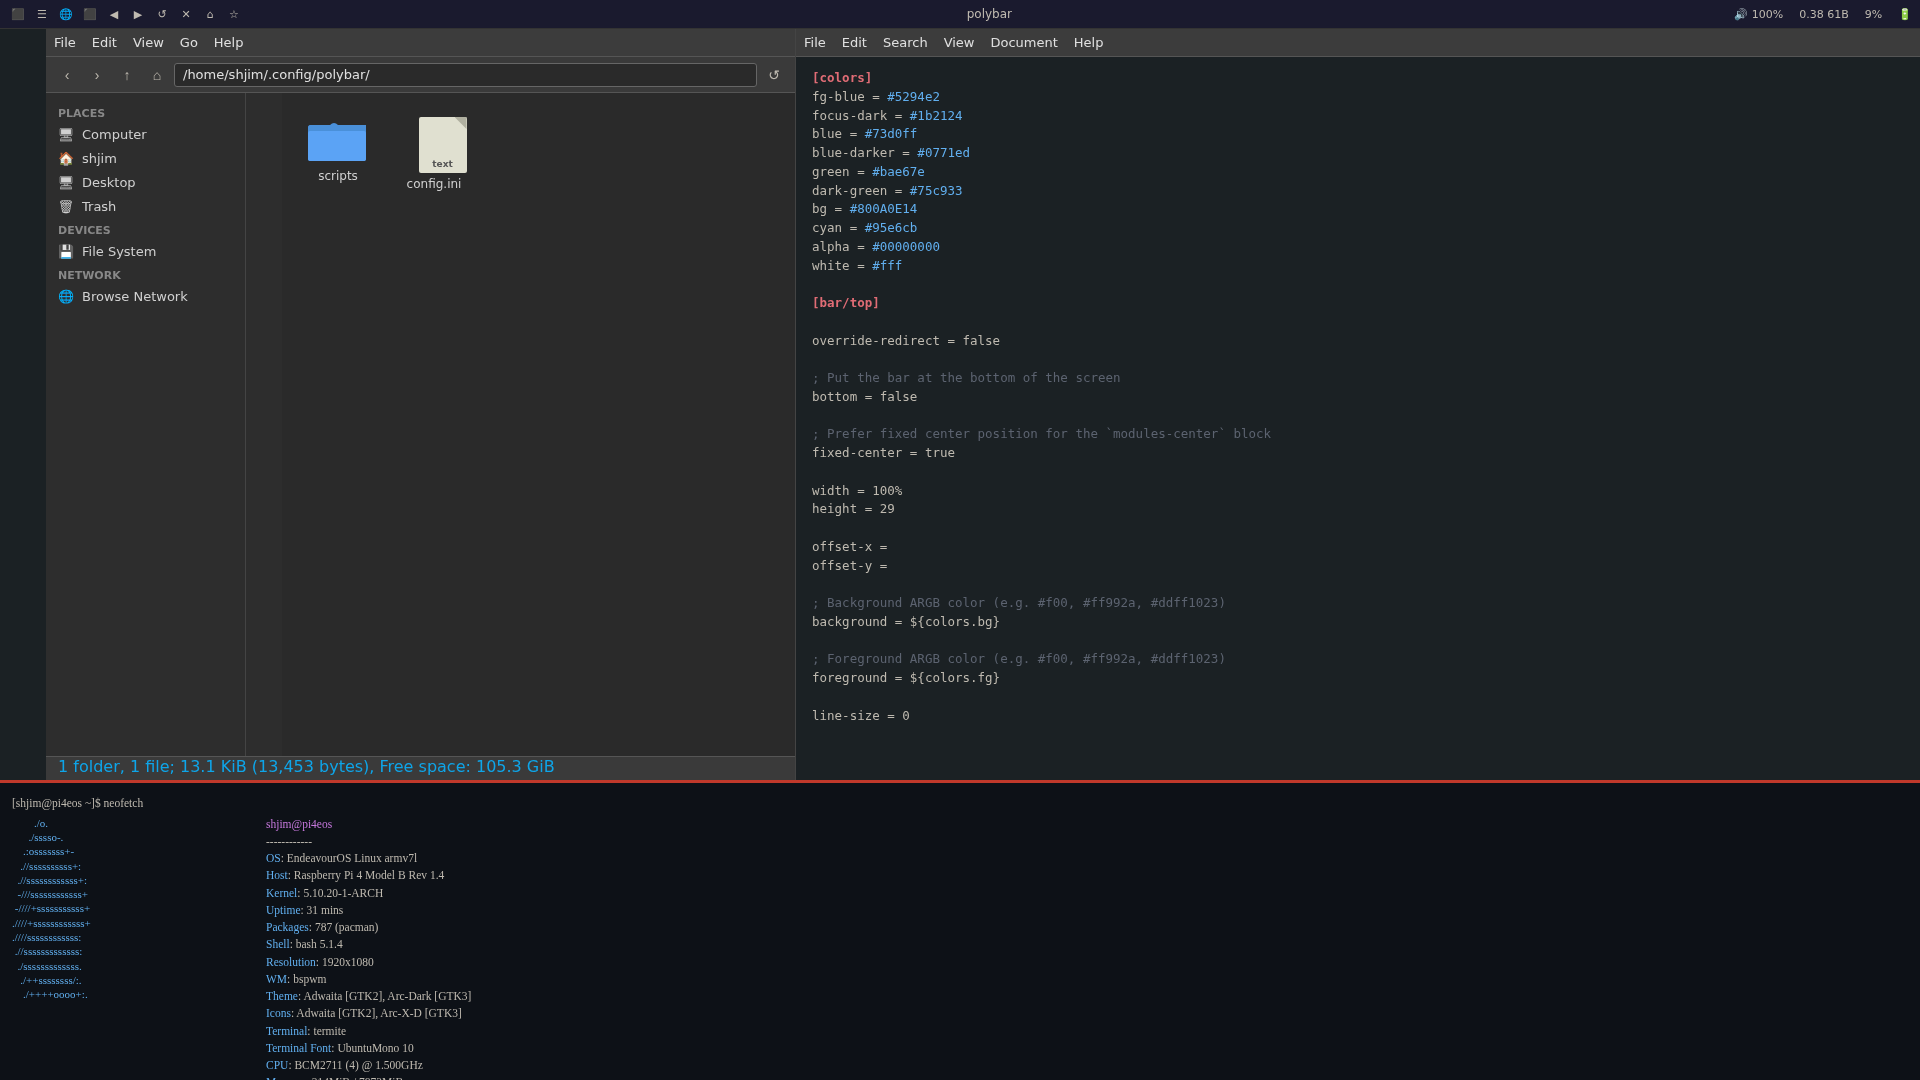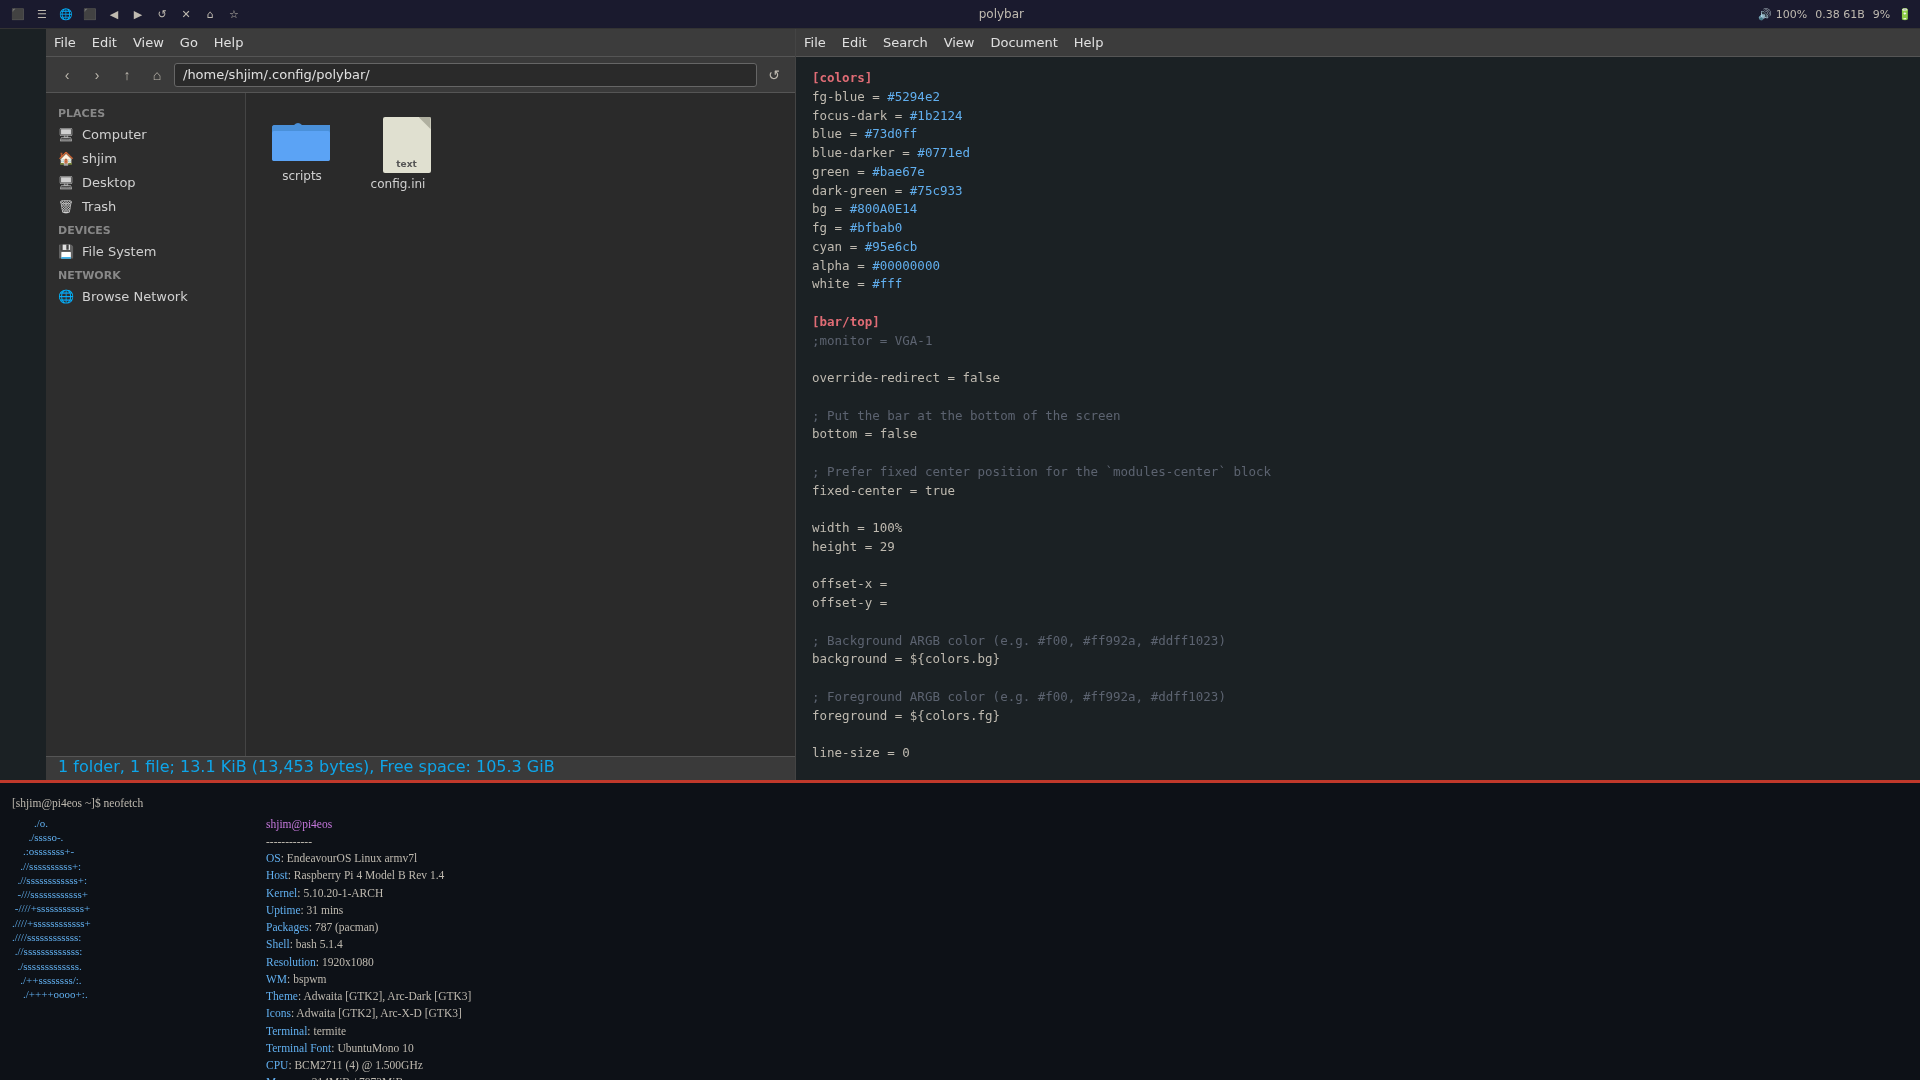--- a/index.html
+++ b/index.html
@@ -40,21 +40,21 @@
       font-size: 11px;
       cursor: pointer;
     }
     .polybar-center {
       color: #bfbab0;
       font-size: 12px;
     }
     .polybar-right {
       display: flex;
       align-items: center;
-      gap: 8px;
+      gap: 16px;
       color: #bfbab0;
       font-size: 11px;
     }
 
     
     .main-area {
       flex: 1;
       display: flex;
       flex-direction: row;
       overflow: hidden;
@@ -121,20 +121,21 @@
       padding: 0 8px;
       display: flex;
       align-items: center;
     }
 
     
     .fm-body {
       flex: 1;
       display: flex;
       overflow: hidden;
+      gap: 36px;
     }
 
     
     .fm-sidebar {
       width: 200px;
       background: #2d2d2d;
       padding: 8px 0;
       border-right: 1px solid #444;
       overflow-y: auto;
     }
@@ -456,27 +457,25 @@
 
     <div class="editor-content">
       <div><span class="section">[colors]</span></div>
       <div>fg-blue = <span class="special-val">#5294e2</span></div>
       <div>focus-dark = <span class="special-val">#1b2124</span></div>
       <div>blue = <span class="special-val">#73d0ff</span></div>
       <div>blue-darker = <span class="special-val">#0771ed</span></div>
       <div>green = <span class="special-val">#bae67e</span></div>
       <div>dark-green = <span class="special-val">#75c933</span></div>
       <div>bg = <span class="special-val">#800A0E14</span></div>
-      <div>fg = <span class="special-val">#bfbab0</span></div>
       <div>cyan = <span class="special-val">#95e6cb</span></div>
       <div>alpha = <span class="special-val">#00000000</span></div>
       <div>white = <span class="special-val">#fff</span></div>
       <div>&nbsp;</div>
       <div><span class="section">[bar/top]</span></div>
-      <div><span class="comment">;monitor = VGA-1</span></div>
       <div>&nbsp;</div>
       <div>override-redirect = false</div>
       <div>&nbsp;</div>
       <div><span class="comment">; Put the bar at the bottom of the screen</span></div>
       <div>bottom = false</div>
       <div>&nbsp;</div>
       <div><span class="comment">; Prefer fixed center position for the `modules-center` block</span></div>
       <div>fixed-center = true</div>
       <div>&nbsp;</div>
       <div>width = 100%</div>

